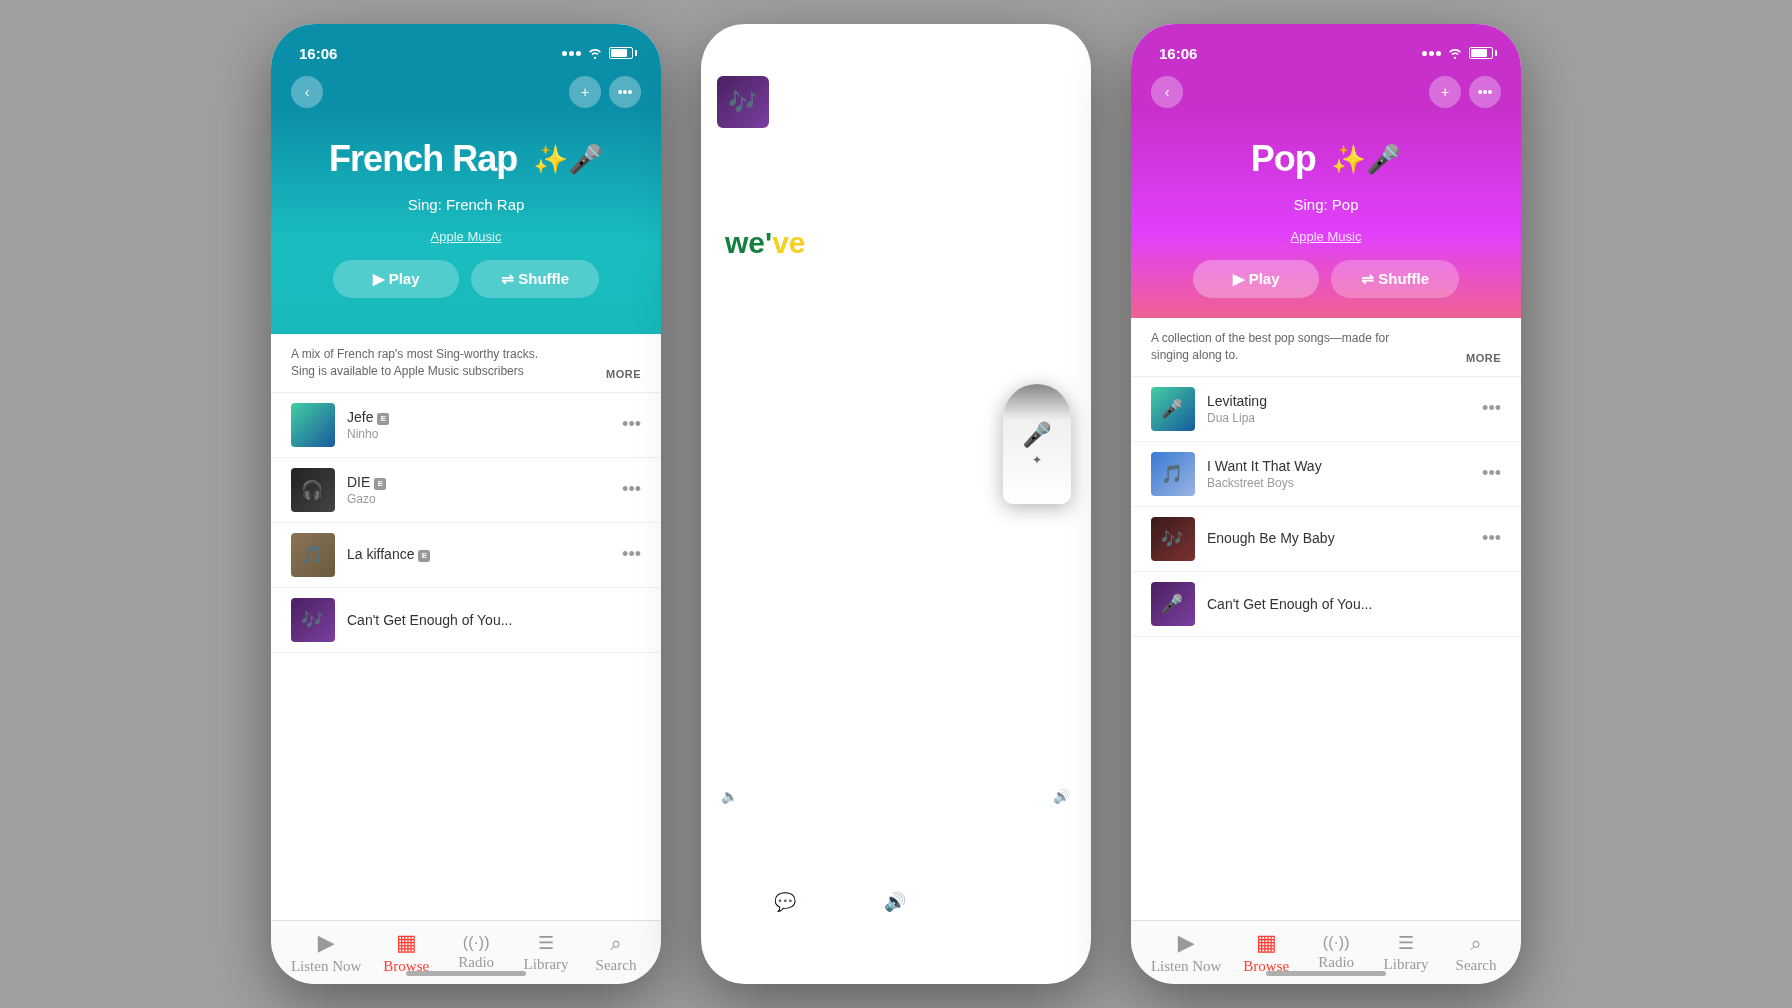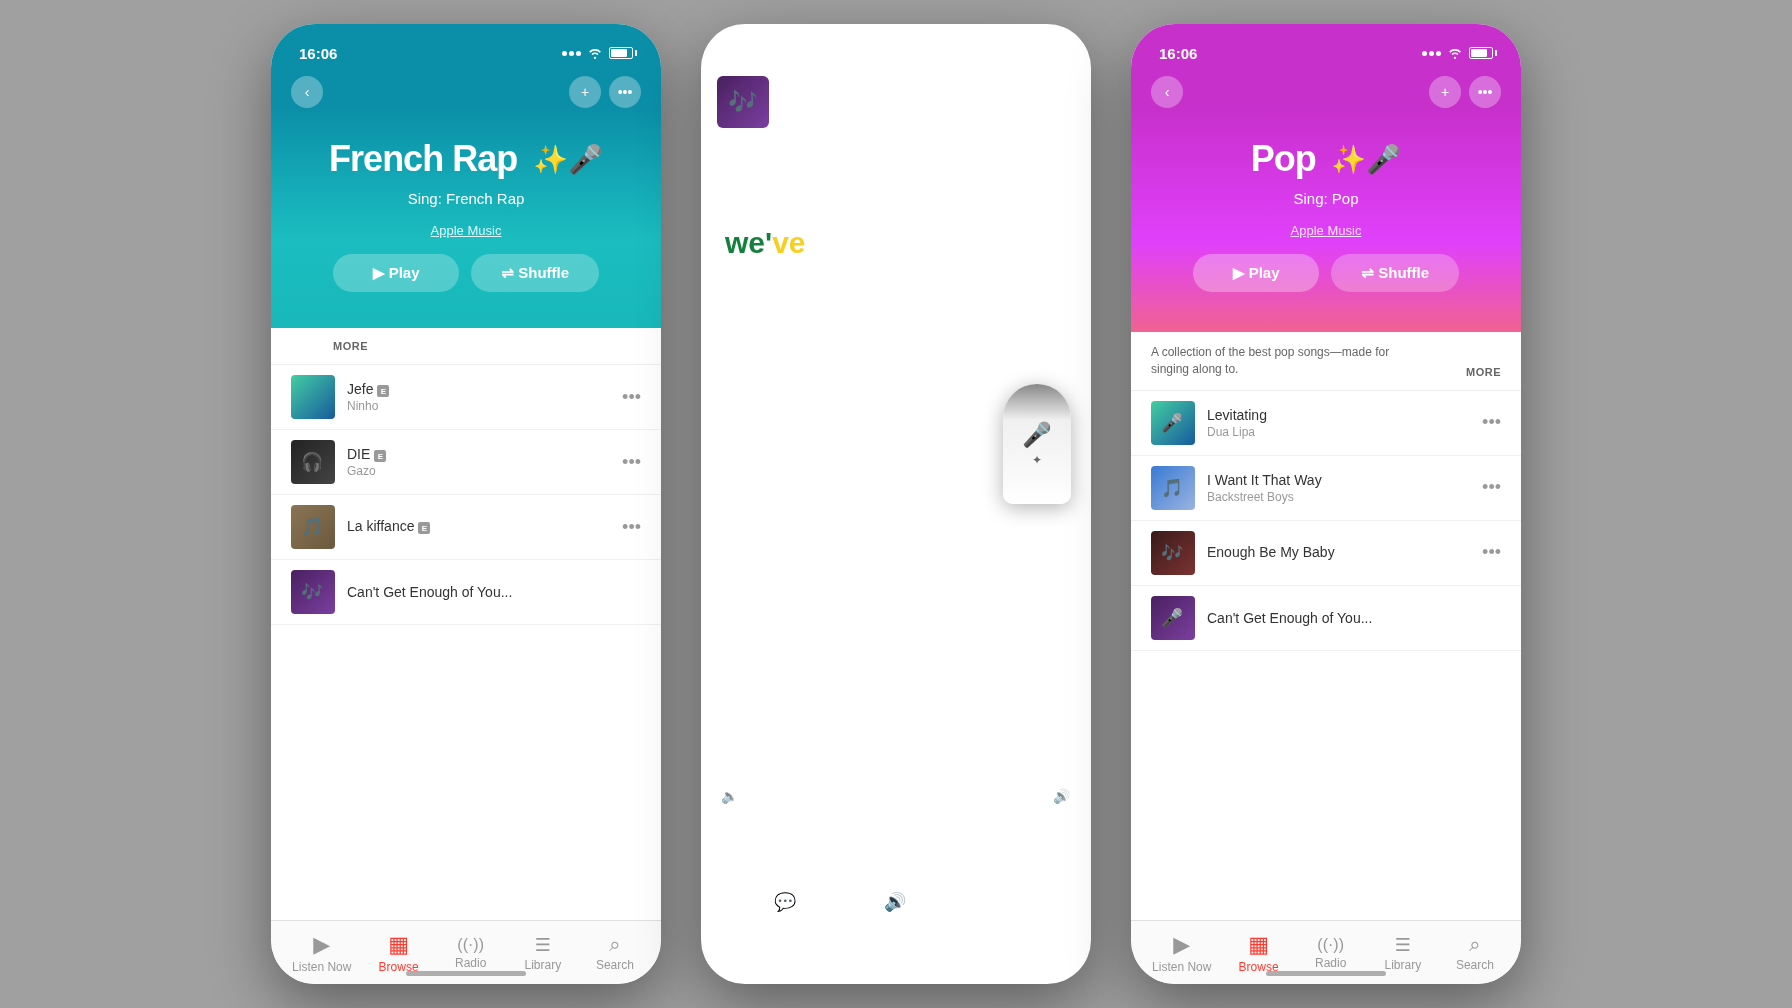--- a/index.html
+++ b/index.html
@@ -126,21 +126,21 @@
       background: linear-gradient(180deg, #0b8fa8 0%, #1bbdc0 60%, #18b8ba 100%);
       padding: 30px 20px 20px;
       text-align: center;
     }
 
     .playlist-title-wrap {
       display: flex;
       align-items: center;
       justify-content: center;
       gap: 16px;
-      margin-bottom: 10px;
+      margin-bottom: 16px;
     }
 
     .playlist-main-title {
       font-size: 36px;
       font-weight: 800;
       color: white;
       letter-spacing: -1px;
     }
 
     .mic-stars-icon {
@@ -322,22 +322,23 @@
     }
 
     .tab-icon {
       font-size: 22px;
       color: #999;
     }
 
     .tab-icon.active { color: #ff3b30; }
 
     .tab-label {
-      font-size: 12px;
+      font-size: 15px;
       color: #999;
+      font-family: Liberation Serif, serif;
     }
 
     .tab-label.active { color: #ff3b30; }
 
     .lyrics-header {
       display: flex;
       align-items: center;
       padding: 8px 16px 12px;
       gap: 10px;
     }
@@ -552,21 +553,21 @@
 
     .volume-fill {
       height: 100%;
       background: rgba(255,255,255,0.7);
       border-radius: 2px;
       width: 35%;
     }
 
     .right-playlist-hero {
       background: linear-gradient(180deg, #c830cc 0%, #e040fb 60%, #f06292 100%);
-      padding: 30px 20px 24px;
+      padding: 30px 20px 4px;
       text-align: center;
     }
 
     .btn-play-pink {
       background: rgba(255,255,255,0.3);
       color: white;
       border: none;
       border-radius: 20px;
       padding: 10px 40px;
       font-size: 15px;
@@ -666,20 +667,21 @@
         </div>
         <div class="playlist-subtitle">Sing: French Rap</div>
         <div class="playlist-provider">Apple Music</div>
         <div class="action-buttons">
           <button class="btn-play">▶ Play</button>
           <button class="btn-shuffle">⇌ Shuffle</button>
         </div>
       </div>
 
       <div class="description-area">
+        <span class="description-text">A mix of French rap's most Sing-worthy tracks. Sing is available to Apple Music subscribers</span>
         <span class="more-btn">MORE</span>
       </div>
 
       <div class="song-list">
         <div class="song-item">
           <div class="song-thumb thumb-green"></div>
           <div class="song-info">
             <div class="song-name">
               <span>Jefe</span>
               <span class="explicit-badge">E</span>

